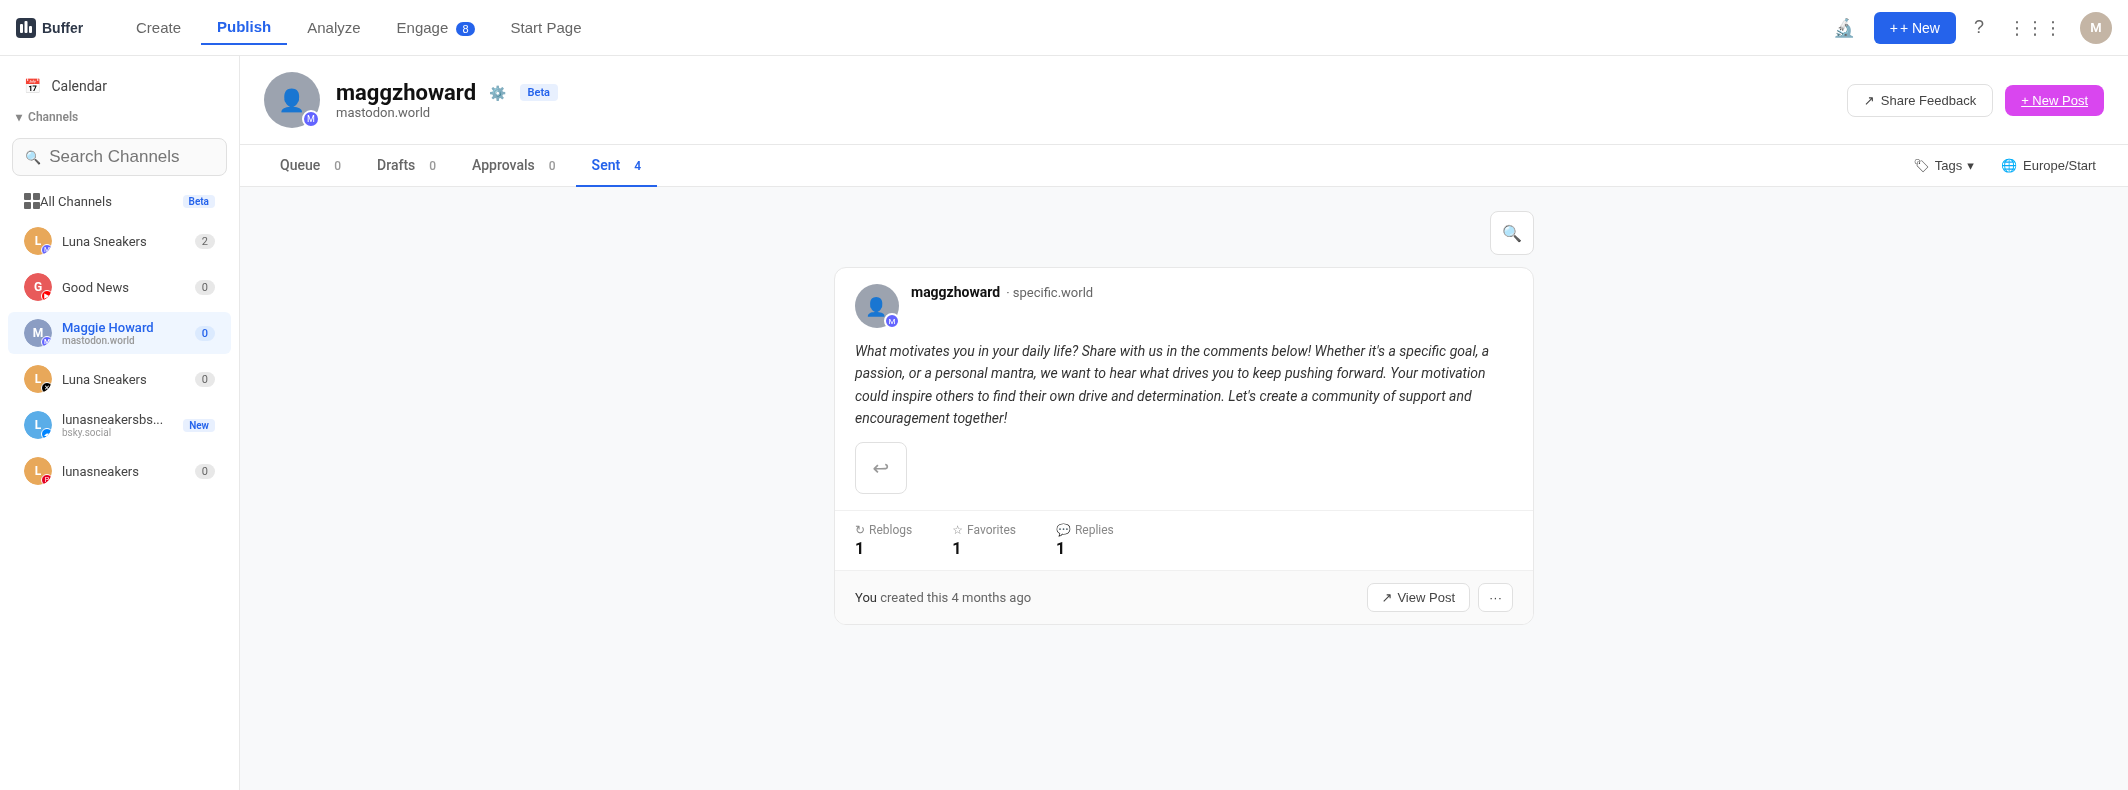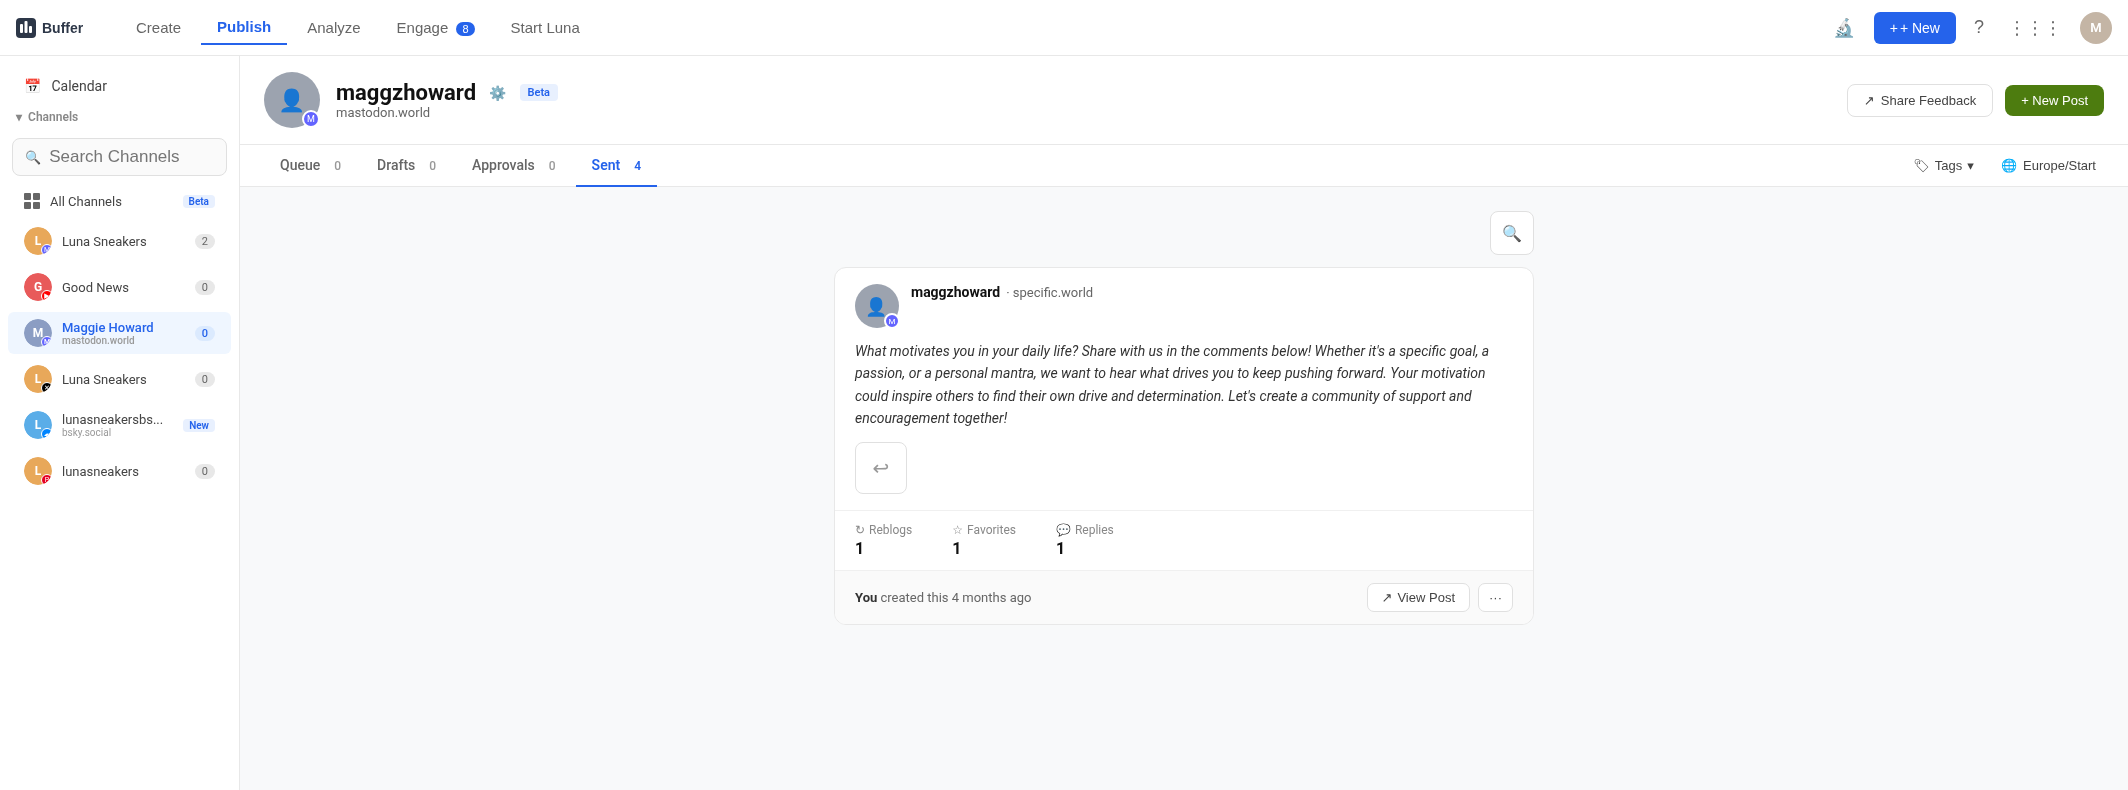--- a/index.html
+++ b/index.html
@@ -59,21 +59,21 @@
     }
     .search-box input {
       border: none; background: none; outline: none; font-size: 17px; color: #444; width: 100%;
     }
     .search-icon-sm { color: #999; font-size: 13px; }
     .channel-group-header {
       padding: 6px 16px; font-size: 12px; font-weight: 600; color: #888;
       display: flex; align-items: center; gap: 6px; cursor: pointer;
     }
     .all-channels-item {
-      display: flex; align-items: center; gap: 10px; padding: 7px 16px;
+      display: flex; align-items: center; padding: 7px 16px;
       font-size: 13px; color: #444; cursor: pointer; border-radius: 6px; margin: 2px 8px;
     }
     .grid-icon { display: grid; grid-template-columns: 1fr 1fr; gap: 2px; width: 16px; height: 16px; }
     .grid-cell { background: #666; border-radius: 1px; }
     .beta-badge {
       background: #e8f0fe; color: #2563eb; font-size: 10px; font-weight: 600;
       padding: 1px 6px; border-radius: 4px; margin-left: auto;
     }
     .new-badge {
       background: #e8f0fe; color: #2563eb; font-size: 10px; font-weight: 600;
@@ -131,23 +131,23 @@
     }
     .header-beta { background: #e8f0fe; color: #2563eb; font-size: 11px; font-weight: 600; padding: 2px 8px; border-radius: 4px; }
     .channel-header-url { font-size: 13px; color: #666; }
     .channel-header-right { display: flex; align-items: center; gap: 12px; }
     .btn-share {
       background: #fff; border: 1.5px solid #e0e0e0; color: #444;
       padding: 8px 16px; border-radius: 8px; font-size: 13px; font-weight: 500;
       cursor: pointer; display: flex; align-items: center; gap: 6px;
     }
     .btn-new-post {
-      background: #4d7c0f; color: #fff; border: none; border-radius: 8px;
+      background: #d946ef; color: #fff; border: none; border-radius: 8px;
       padding: 8px 16px; font-size: 13px; font-weight: 500; cursor: pointer;
-      display: flex; align-items: center; gap: 6px;
+      display: flex; align-items: center; gap: 6px; text-decoration: underline;
     }
 
     
     .tabs-bar {
       background: #fff; border-bottom: 1px solid #e8e8e8;
       padding: 0 24px; display: flex; align-items: center; gap: 4px;
     }
     .tab {
       padding: 12px 16px; font-size: 14px; color: #666; cursor: pointer;
       border-bottom: 2px solid transparent; margin-bottom: -1px;
@@ -199,21 +199,21 @@
     .post-divider { border: none; border-top: 1px solid #f0f0f0; }
     .post-stats { padding: 12px 20px; display: flex; gap: 40px; }
     .stat-item { display: flex; flex-direction: column; gap: 2px; }
     .stat-label { font-size: 12px; color: #888; display: flex; align-items: center; gap: 4px; }
     .stat-value { font-size: 16px; font-weight: 700; color: #111; }
     .post-footer {
       padding: 12px 20px; background: #fafafa; border-top: 1px solid #f0f0f0;
       display: flex; align-items: center; justify-content: space-between;
     }
     .post-footer-text { font-size: 13px; color: #666; }
-    .post-footer-text strong { font-weight: 700; color: #333; }
+    .post-footer-text strong { font-weight: 400; color: #333; }
     .post-footer-actions { display: flex; align-items: center; gap: 8px; }
     .btn-view-post {
       background: #fff; border: 1.5px solid #e0e0e0; color: #444;
       padding: 6px 14px; border-radius: 7px; font-size: 13px; font-weight: 500;
       cursor: pointer; display: flex; align-items: center; gap: 5px;
     }
     .btn-more {
       background: #fff; border: 1.5px solid #e0e0e0; color: #444;
       padding: 6px 10px; border-radius: 7px; font-size: 13px; cursor: pointer;
     }
@@ -245,21 +245,21 @@
     </svg>
   </div>
   <div class="nav-links">
     <button class="nav-link">Create</button>
     <button class="nav-link active">Publish</button>
     <button class="nav-link">Analyze</button>
     <button class="nav-link">
       <span>Engage</span>
       <span class="nav-badge">8</span>
     </button>
-    <button class="nav-link">Start Luna</button>
+    <button class="nav-link">Start Page</button>
   </div>
   <div class="nav-right">
     <button class="nav-icon-btn">🔬</button>
     <button class="btn-new-top">
       <span>+</span>
       <span style="margin-left:-4px">+ New</span>
     </button>
     <button class="nav-icon-btn">?</button>
     <button class="nav-icon-btn">⋮⋮⋮</button>
     <div class="avatar-circle">M</div>

